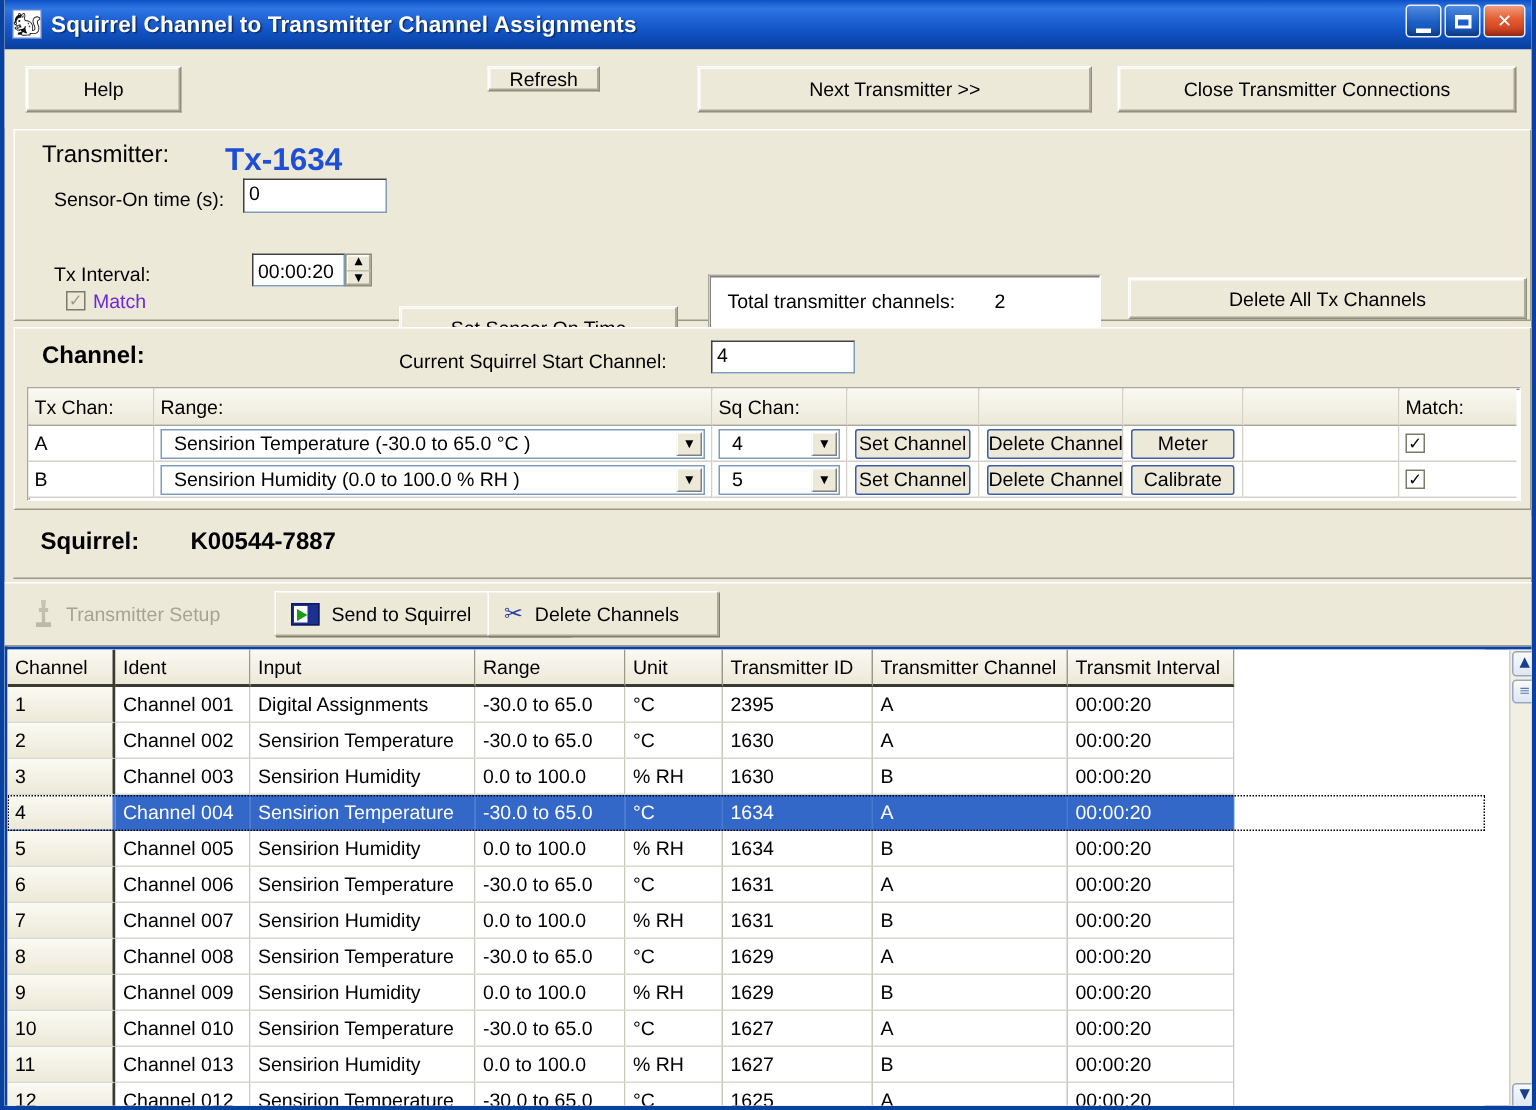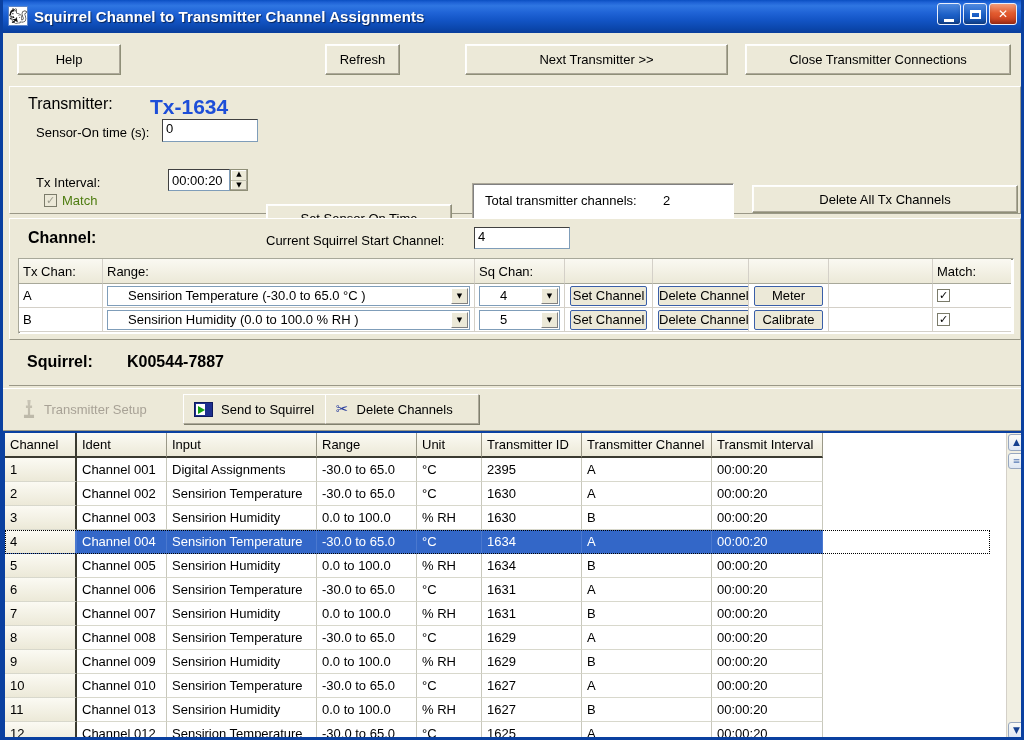--- a/index.html
+++ b/index.html
@@ -81,21 +81,21 @@
     border-top-color: #fff;
     border-left-color: #fff;
     box-shadow: inset -1px -1px 0 #aca899, inset 1px 1px 0 #fdfdfb;
     font-size: 13px; color: #000;
     display: flex; align-items: center; justify-content: center;
     font-family: "Liberation Sans", sans-serif;
     white-space: nowrap;
   }
 
   #btn-help        { left: 14px;  top: 11px;  width: 104px; height: 31px; }
-  #btn-refresh     { left: 322px; top: 11px;  width: 75px;  height: 31px; }
+  #btn-refresh     { left: 322px; top: 11px;  width: 75px;  height: 17px; }
   #btn-next-tx     { left: 462px; top: 11px;  width: 263px; height: 31px; }
   #btn-close-conn  { left: 742px; top: 11px;  width: 266px; height: 31px; }
 
   
   #tx-panel {
     position: absolute; left: 6px; top: 86px;
     width: 1012px; height: 128px;
     background: #ece9d8;
     border: 1px solid #fff;
     border-right-color: #9a9887;
@@ -146,21 +146,21 @@
   }
   .chk {
     width: 13px; height: 13px;
     border: 1px solid #7b7b6a;
     background: #fff;
     display: flex; align-items: center; justify-content: center;
     font-size: 11px; line-height: 1; color: #000;
     font-family: "DejaVu Sans", sans-serif;
   }
   .chk.disabled { background: #ece9d8; color: #9b9b8d; }
-  #match-label { font-size: 13px; color: #4d7c0f; }
+  #match-label { font-size: 13px; color: #6d28d9; }
 
   #btn-set-sensor   { left: 256px; top: 117px; width: 186px; height: 28px; }
   #btn-set-log      { left: 256px; top: 146px; width: 186px; height: 28px; }
   #btn-set-interval { left: 256px; top: 175px; width: 186px; height: 28px; }
 
   
   #infobox {
     position: absolute; left: 462px; top: 96px;
     width: 262px; height: 110px;
     background: #fff;
@@ -219,21 +219,21 @@
   .c-btn2    { width: 96px; }
   .c-btn3    { width: 80px; }
   .c-blank   { width: 104px; }
   .c-match   { width: 78px; border-right: none; }
 
   .combo {
     flex: 1; height: 20px;
     background: #fff;
     border: 1px solid #7f9db9;
     display: flex; align-items: center;
-    font-size: 13px; padding-left: 20px;
+    font-size: 13px; padding-left: 8px;
     position: relative; overflow: hidden;
     white-space: nowrap;
   }
   .combo .arrow {
     position: absolute; right: 1px; top: 1px;
     width: 17px; height: 16px;
     background: #ece9d8;
     border: 1px solid #fff;
     border-right-color: #808080; border-bottom-color: #808080;
     display: flex; align-items: center; justify-content: center;

